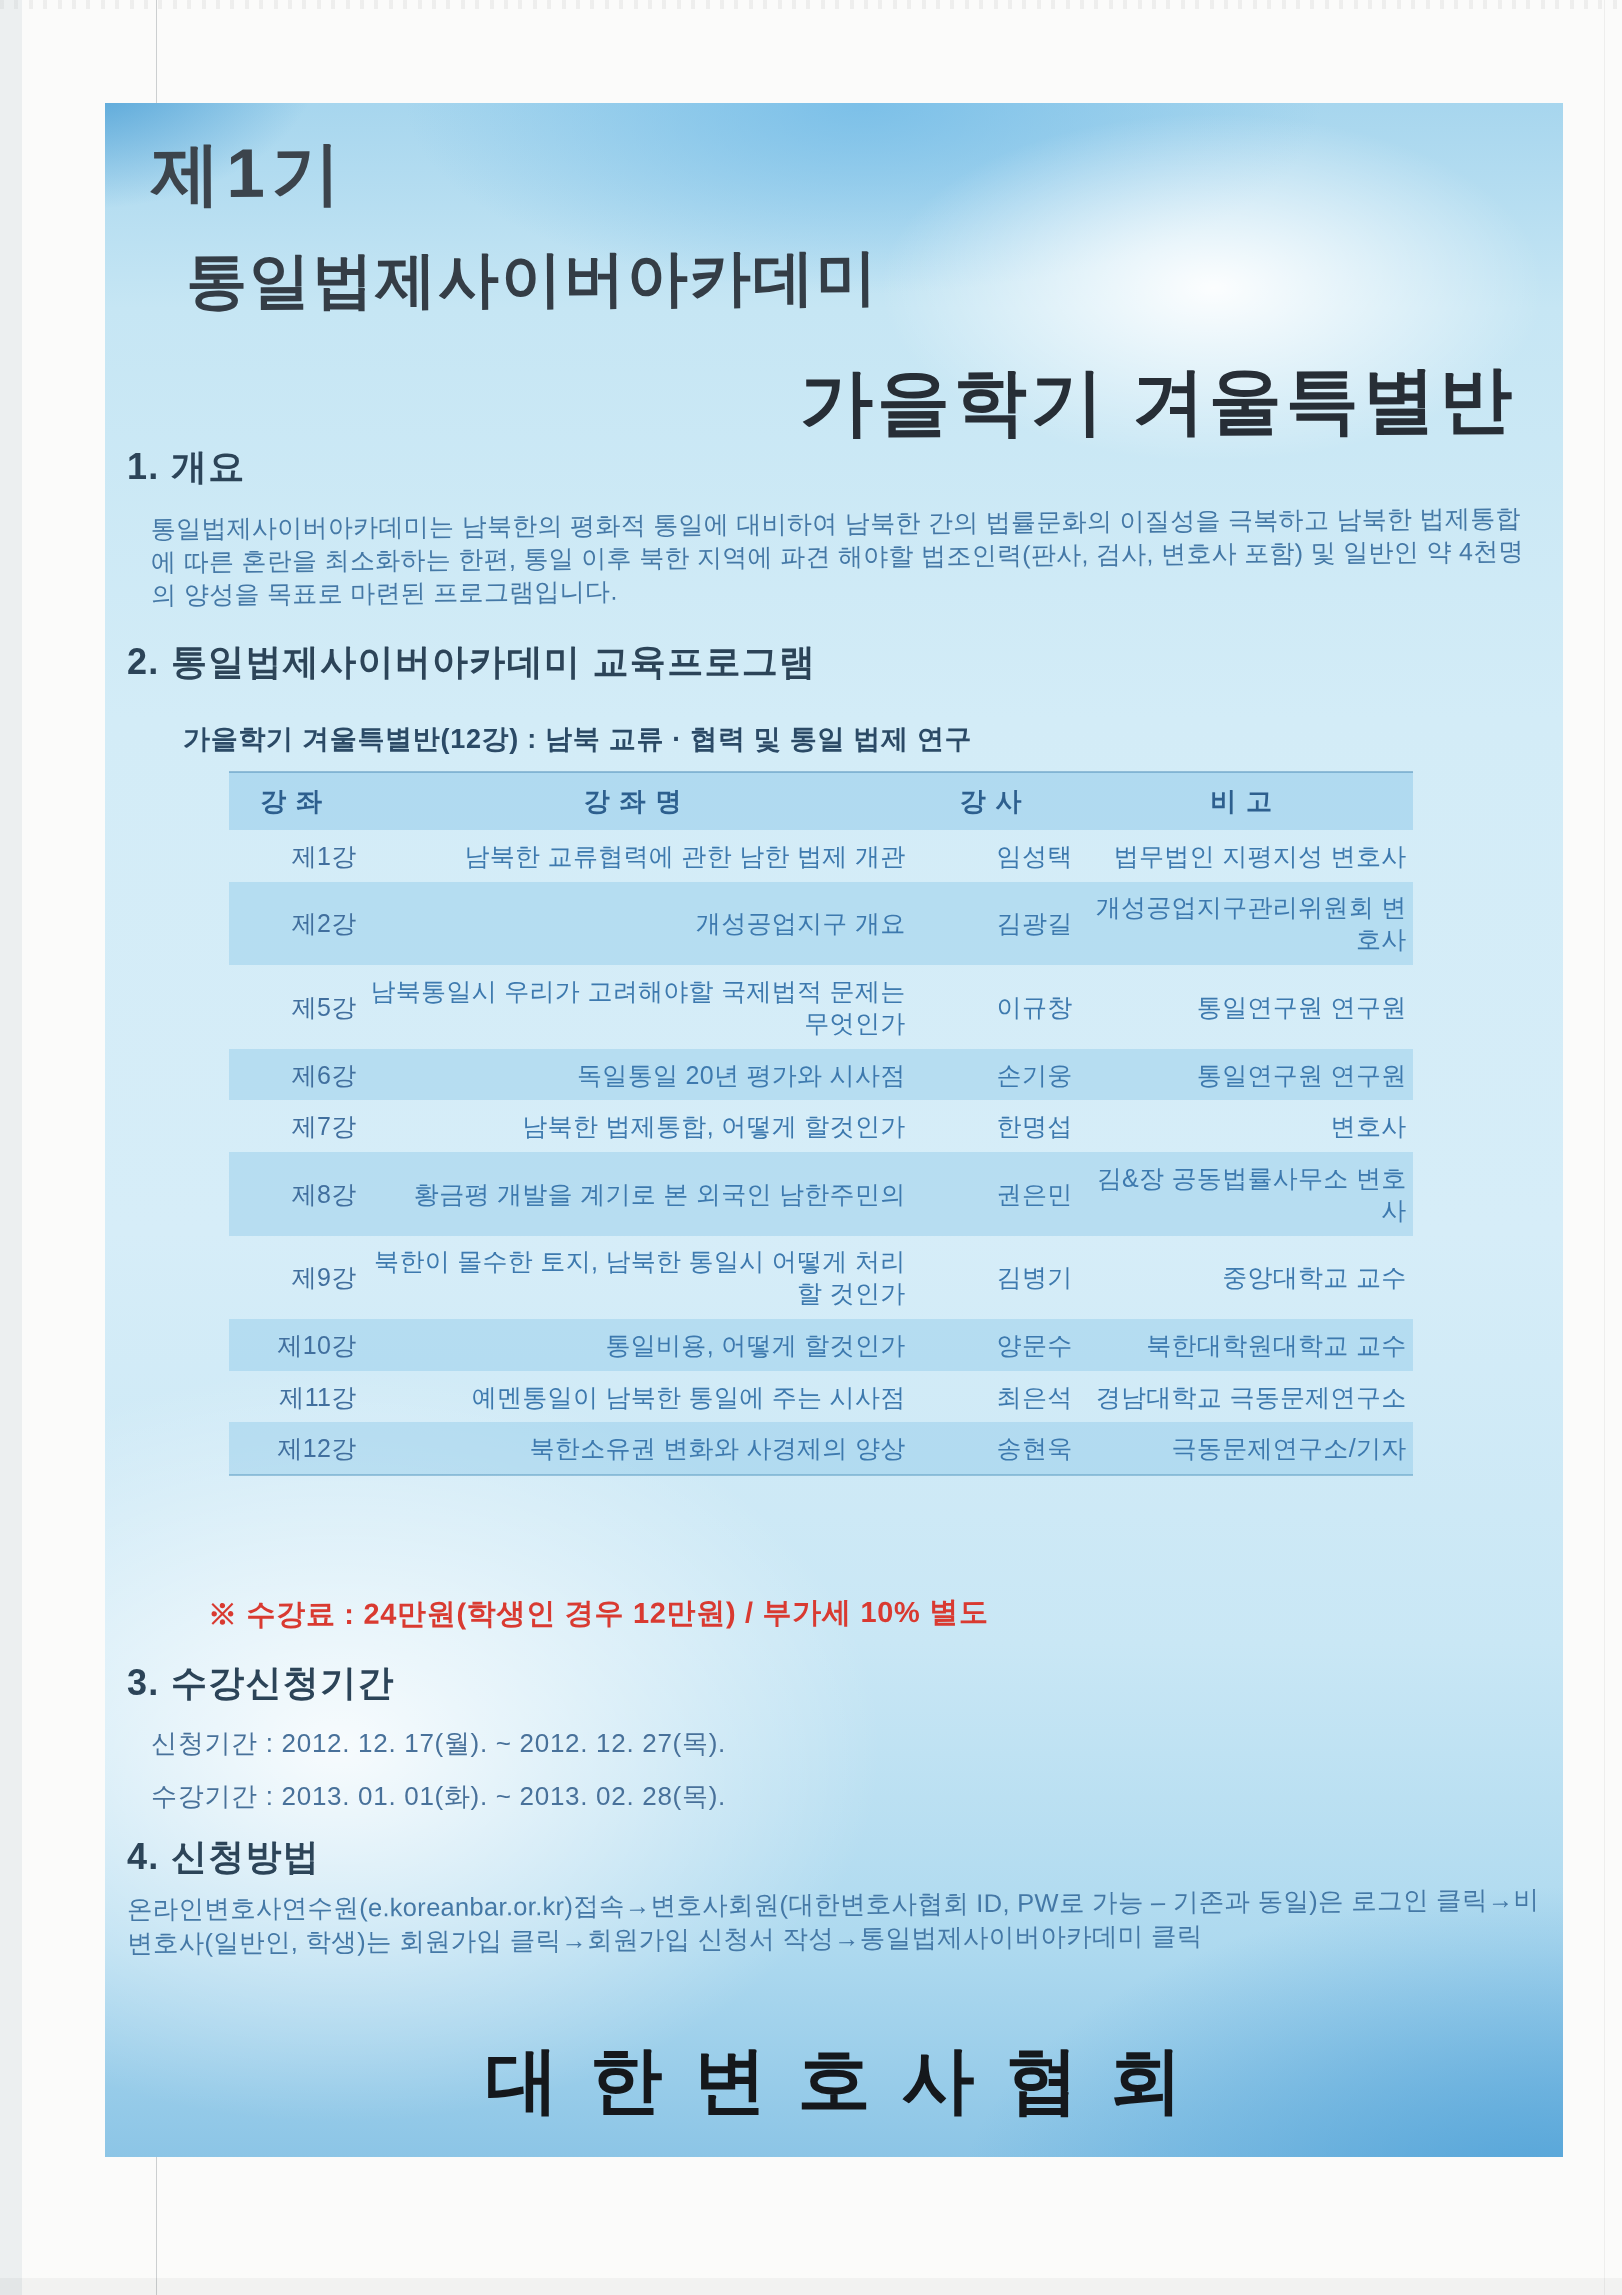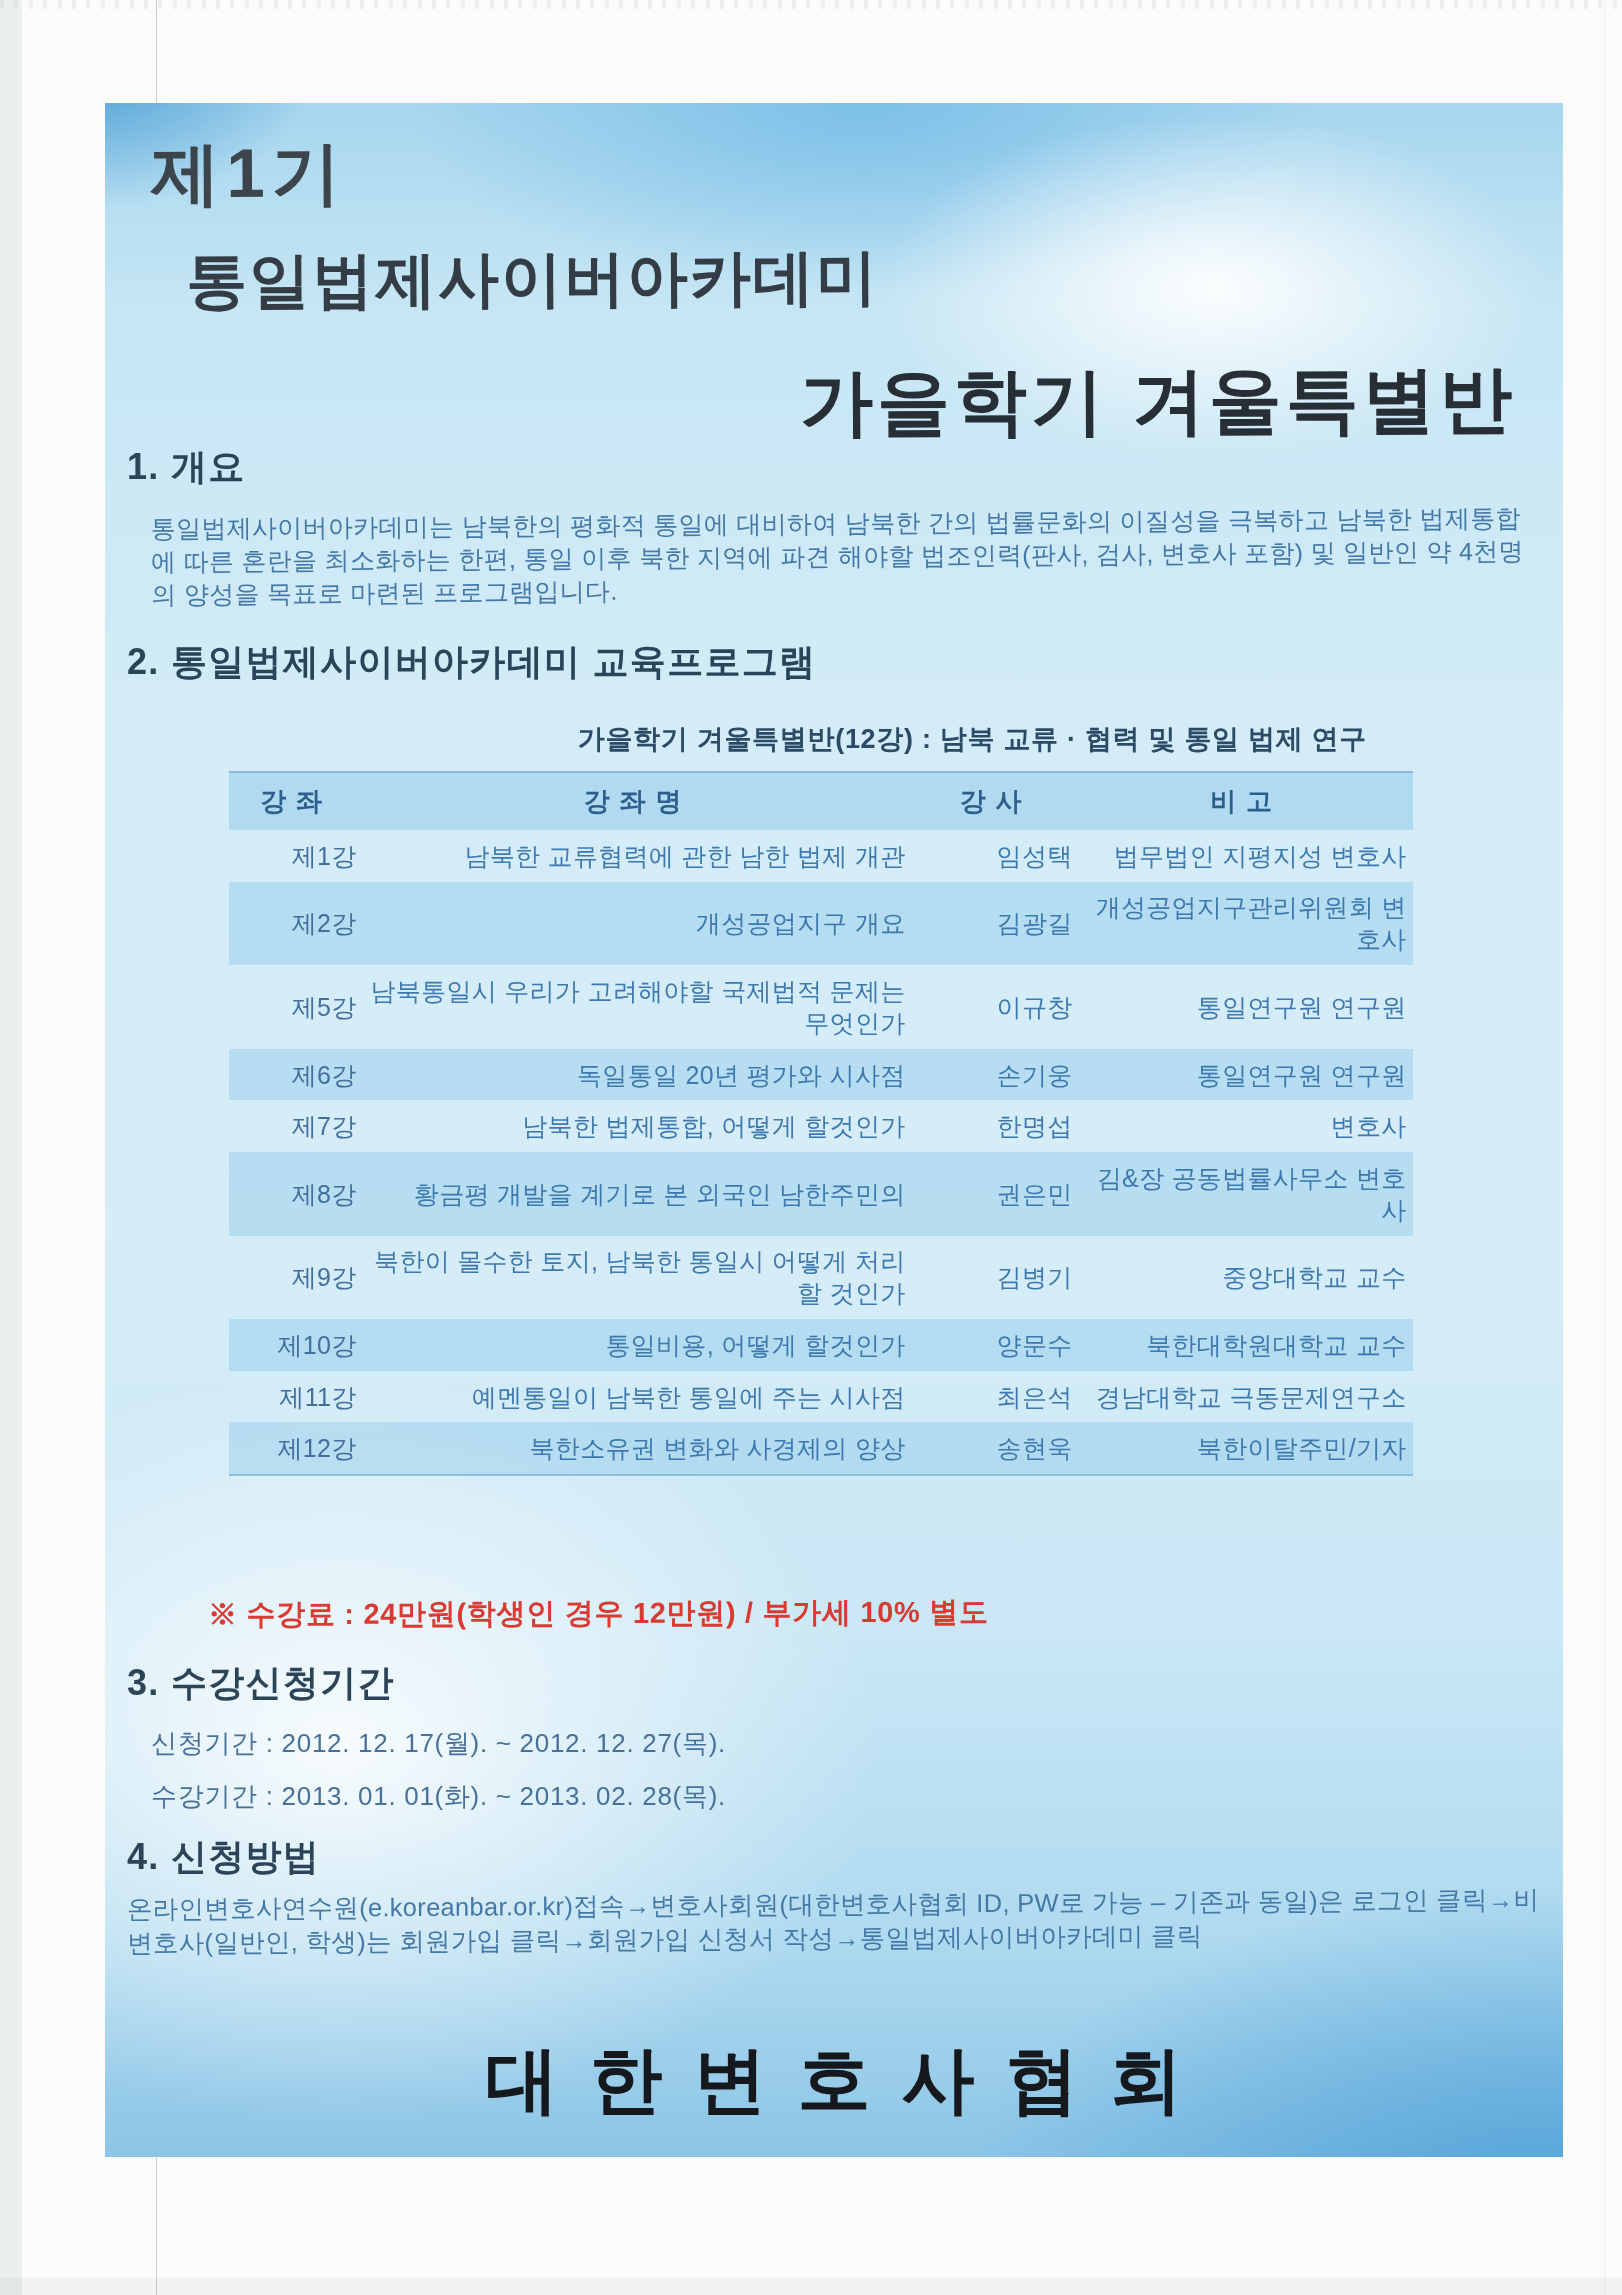--- a/index.html
+++ b/index.html
@@ -47,21 +47,21 @@
   .sec-h.h3{top:1556px;}
   .sec-h.h4{top:1730px;}
 
   .overview-body{
     position:absolute;left:46px;top:404px;width:1386px;
     font-size:25px;line-height:1.32;color:var(--body-blue);letter-spacing:0.3px;
     transform:rotate(-0.45deg);
   }
 
   .table-title{
-    position:absolute;left:124px;top:618px;width:1184px;text-align:right;
+    position:absolute;left:124px;top:618px;width:1184px;text-align:left;
     font-size:27px;font-weight:700;color:#2b4a66;letter-spacing:0.7px;
     transform:translateX(-46px);
   }
 
   .program-table{
     position:absolute;left:124px;top:668px;width:1184px;
     border-collapse:collapse;table-layout:fixed;
     border-bottom:2px solid rgba(105,165,200,0.6);
   }
   .program-table thead tr{
@@ -194,21 +194,21 @@
         <tr>
           <td class="col0">제11강</td>
           <td class="col1">예멘통일이 남북한 통일에 주는 시사점</td>
           <td class="col2">최은석</td>
           <td class="col3">경남대학교 극동문제연구소</td>
         </tr>
         <tr>
           <td class="col0">제12강</td>
           <td class="col1">북한소유권 변화와 사경제의 양상</td>
           <td class="col2">송현욱</td>
-          <td class="col3">북한이탈주민/기자</td>
+          <td class="col3">극동문제연구소/기자</td>
         </tr>
       </tbody>
   </table>
 
   <div class="fee-note">※ 수강료 : 24만원(학생인 경우 12만원) / 부가세 10% 별도</div>
 
   <div class="sec-h h3">3. 수강신청기간</div>
   <div class="reg-line l1">신청기간 : 2012. 12. 17(월). ~ 2012. 12. 27(목).</div>
   <div class="reg-line l2">수강기간 : 2013. 01. 01(화). ~ 2013. 02. 28(목).</div>
 

